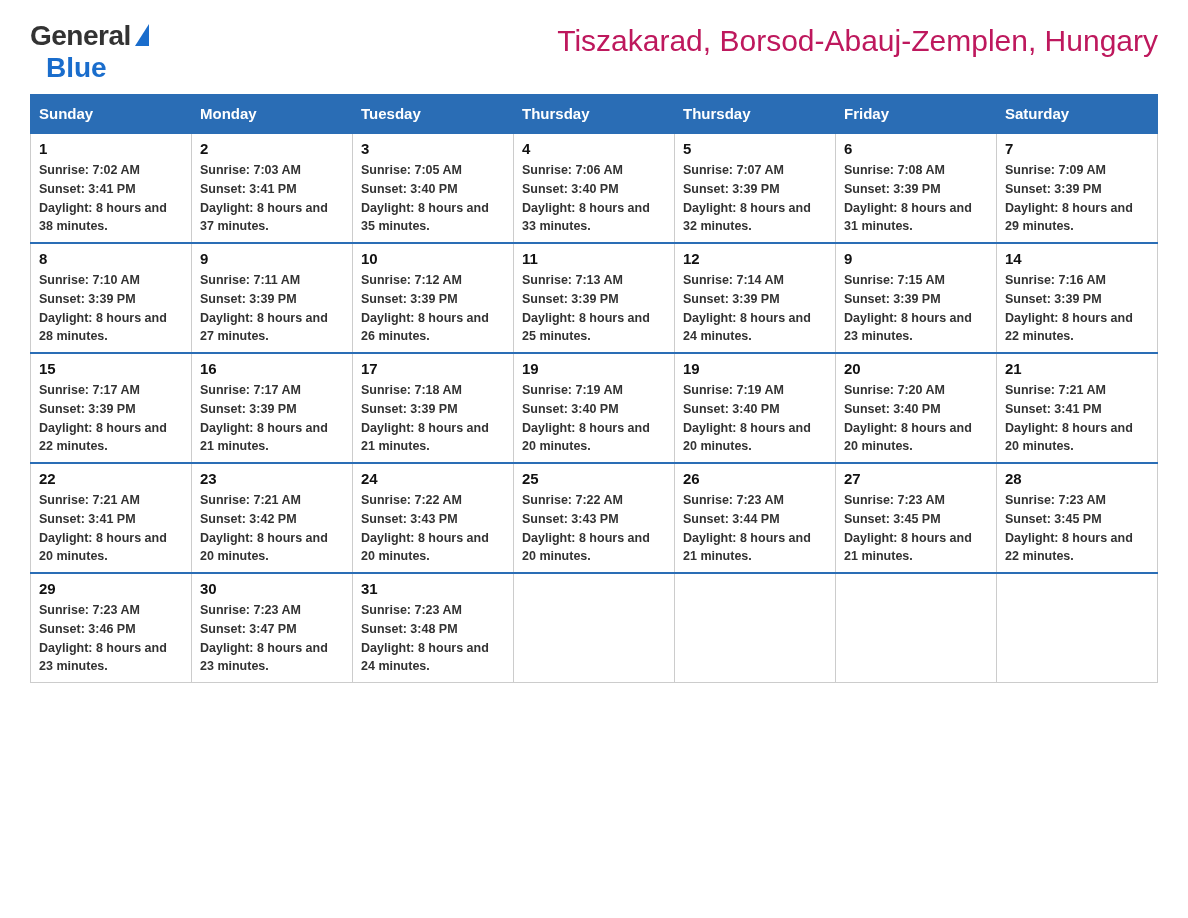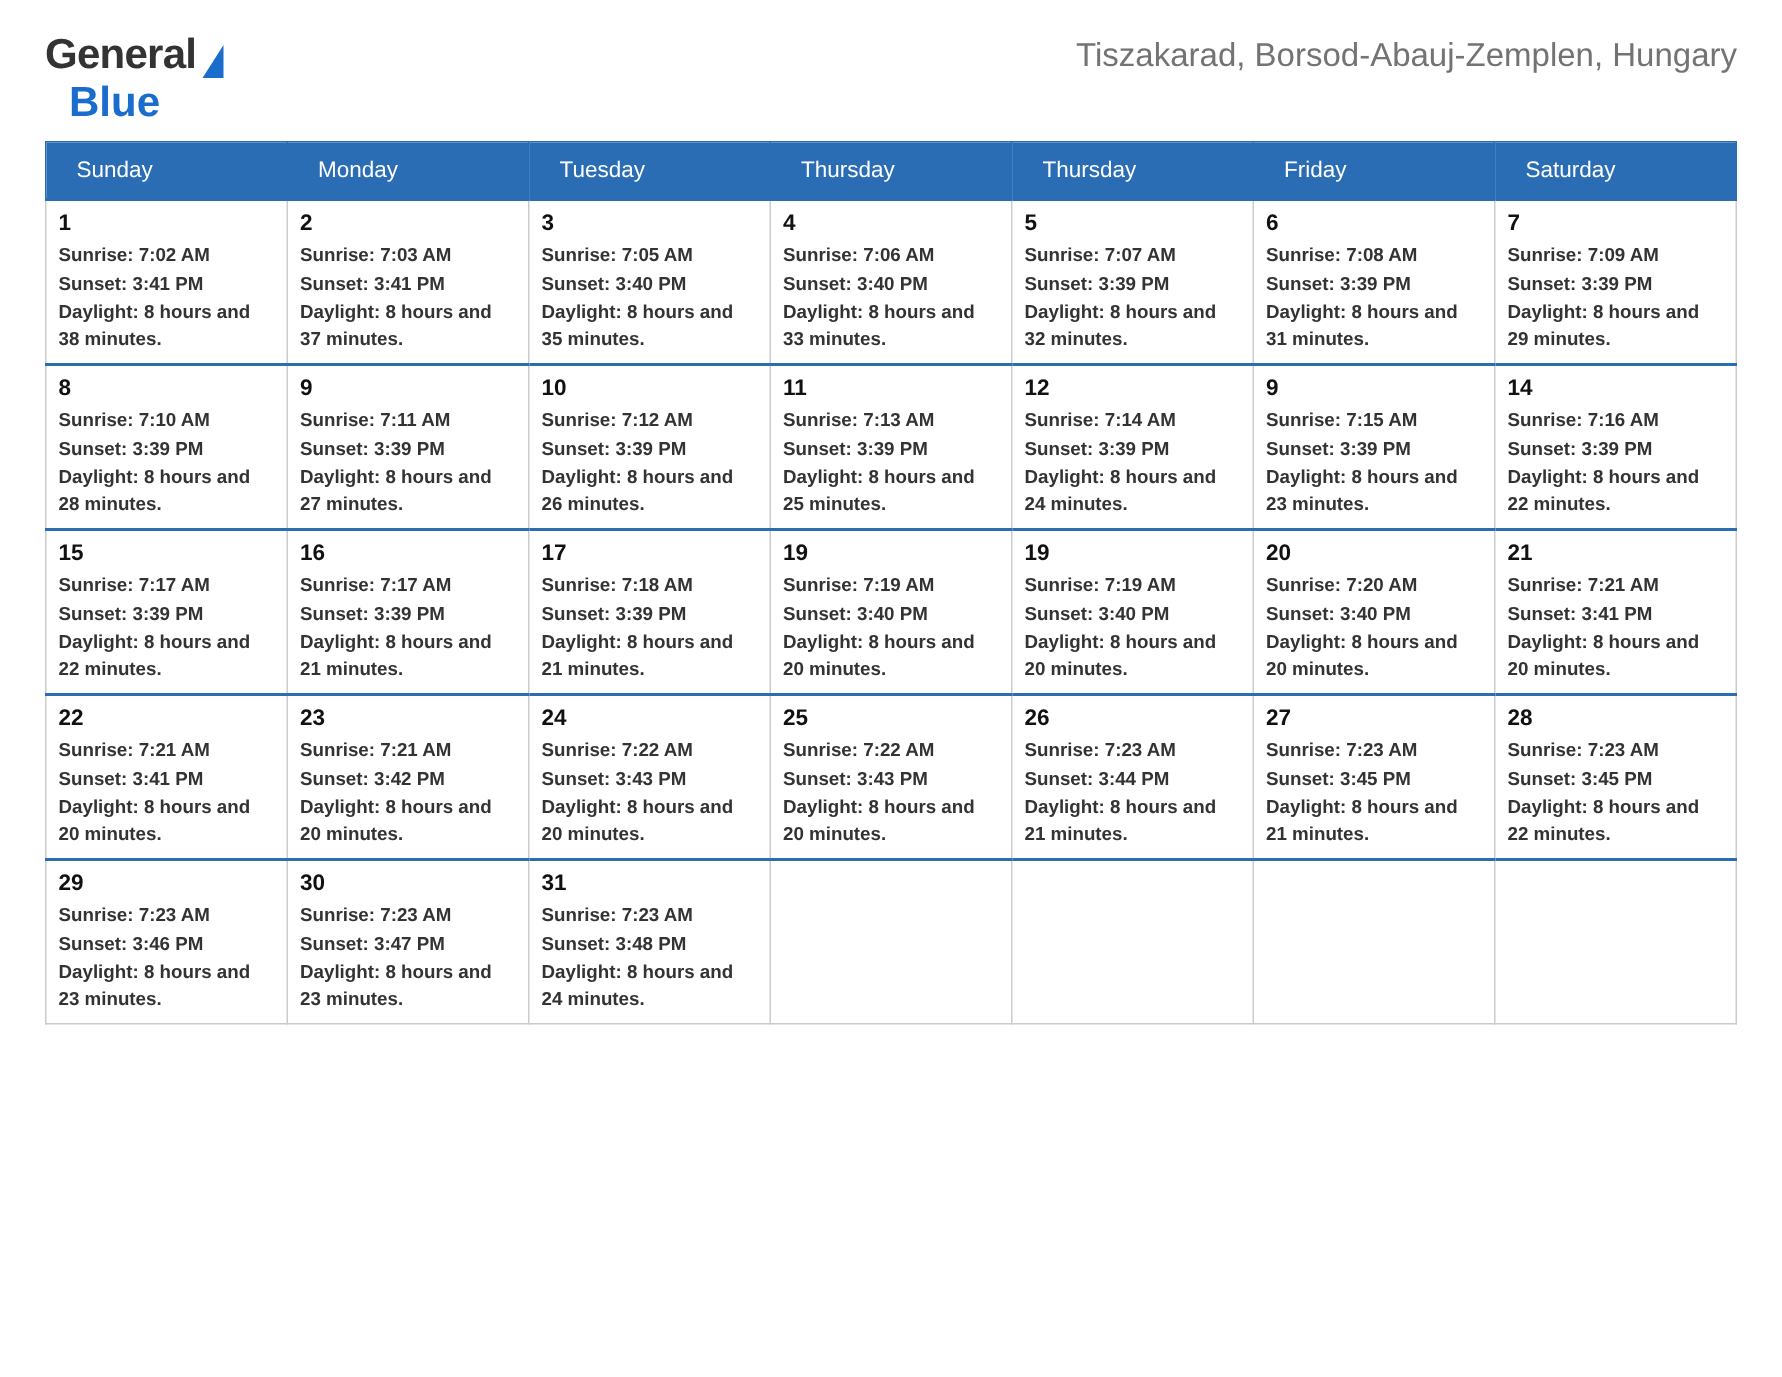--- a/index.html
+++ b/index.html
@@ -16,21 +16,21 @@
       align-items: flex-start;
       margin-bottom: 10px;
     }
     .logo {
       display: flex;
       flex-direction: column;
       align-items: flex-start;
     }
     .logo-top {
       display: flex;
-      align-items: flex-end;
+      align-items: flex-start;
     }
     .logo-general {
       font-size: 28px;
       font-weight: bold;
       color: #333;
       letter-spacing: -0.5px;
     }
     .logo-triangle {
       width: 0;
       height: 0;
@@ -49,35 +49,35 @@
     .title-area {
       text-align: right;
     }
     .month-title {
       font-size: 52px;
       font-weight: bold;
       color: #111;
       line-height: 1.1;
     }
     .location-title {
-      font-size: 22px;
-      color: #737373;
+      font-size: 30px;
+      color: #be185d;
       margin-top: 4px;
     }
     .calendar-table {
       width: 100%;
       border-collapse: collapse;
       margin-top: 10px;
     }
     .calendar-table th {
       background-color: #2a6db5;
       color: #fff;
       font-size: 15px;
-      font-weight: normal;
-      padding: 10px 20px;
+      font-weight: bold;
+      padding: 10px 8px;
       text-align: left;
       border: 1px solid #2a6db5;
     }
     .calendar-table td {
       vertical-align: top;
       border: 1px solid #ccc;
       padding: 6px 8px;
       font-size: 13px;
       color: #222;
       min-height: 100px;

